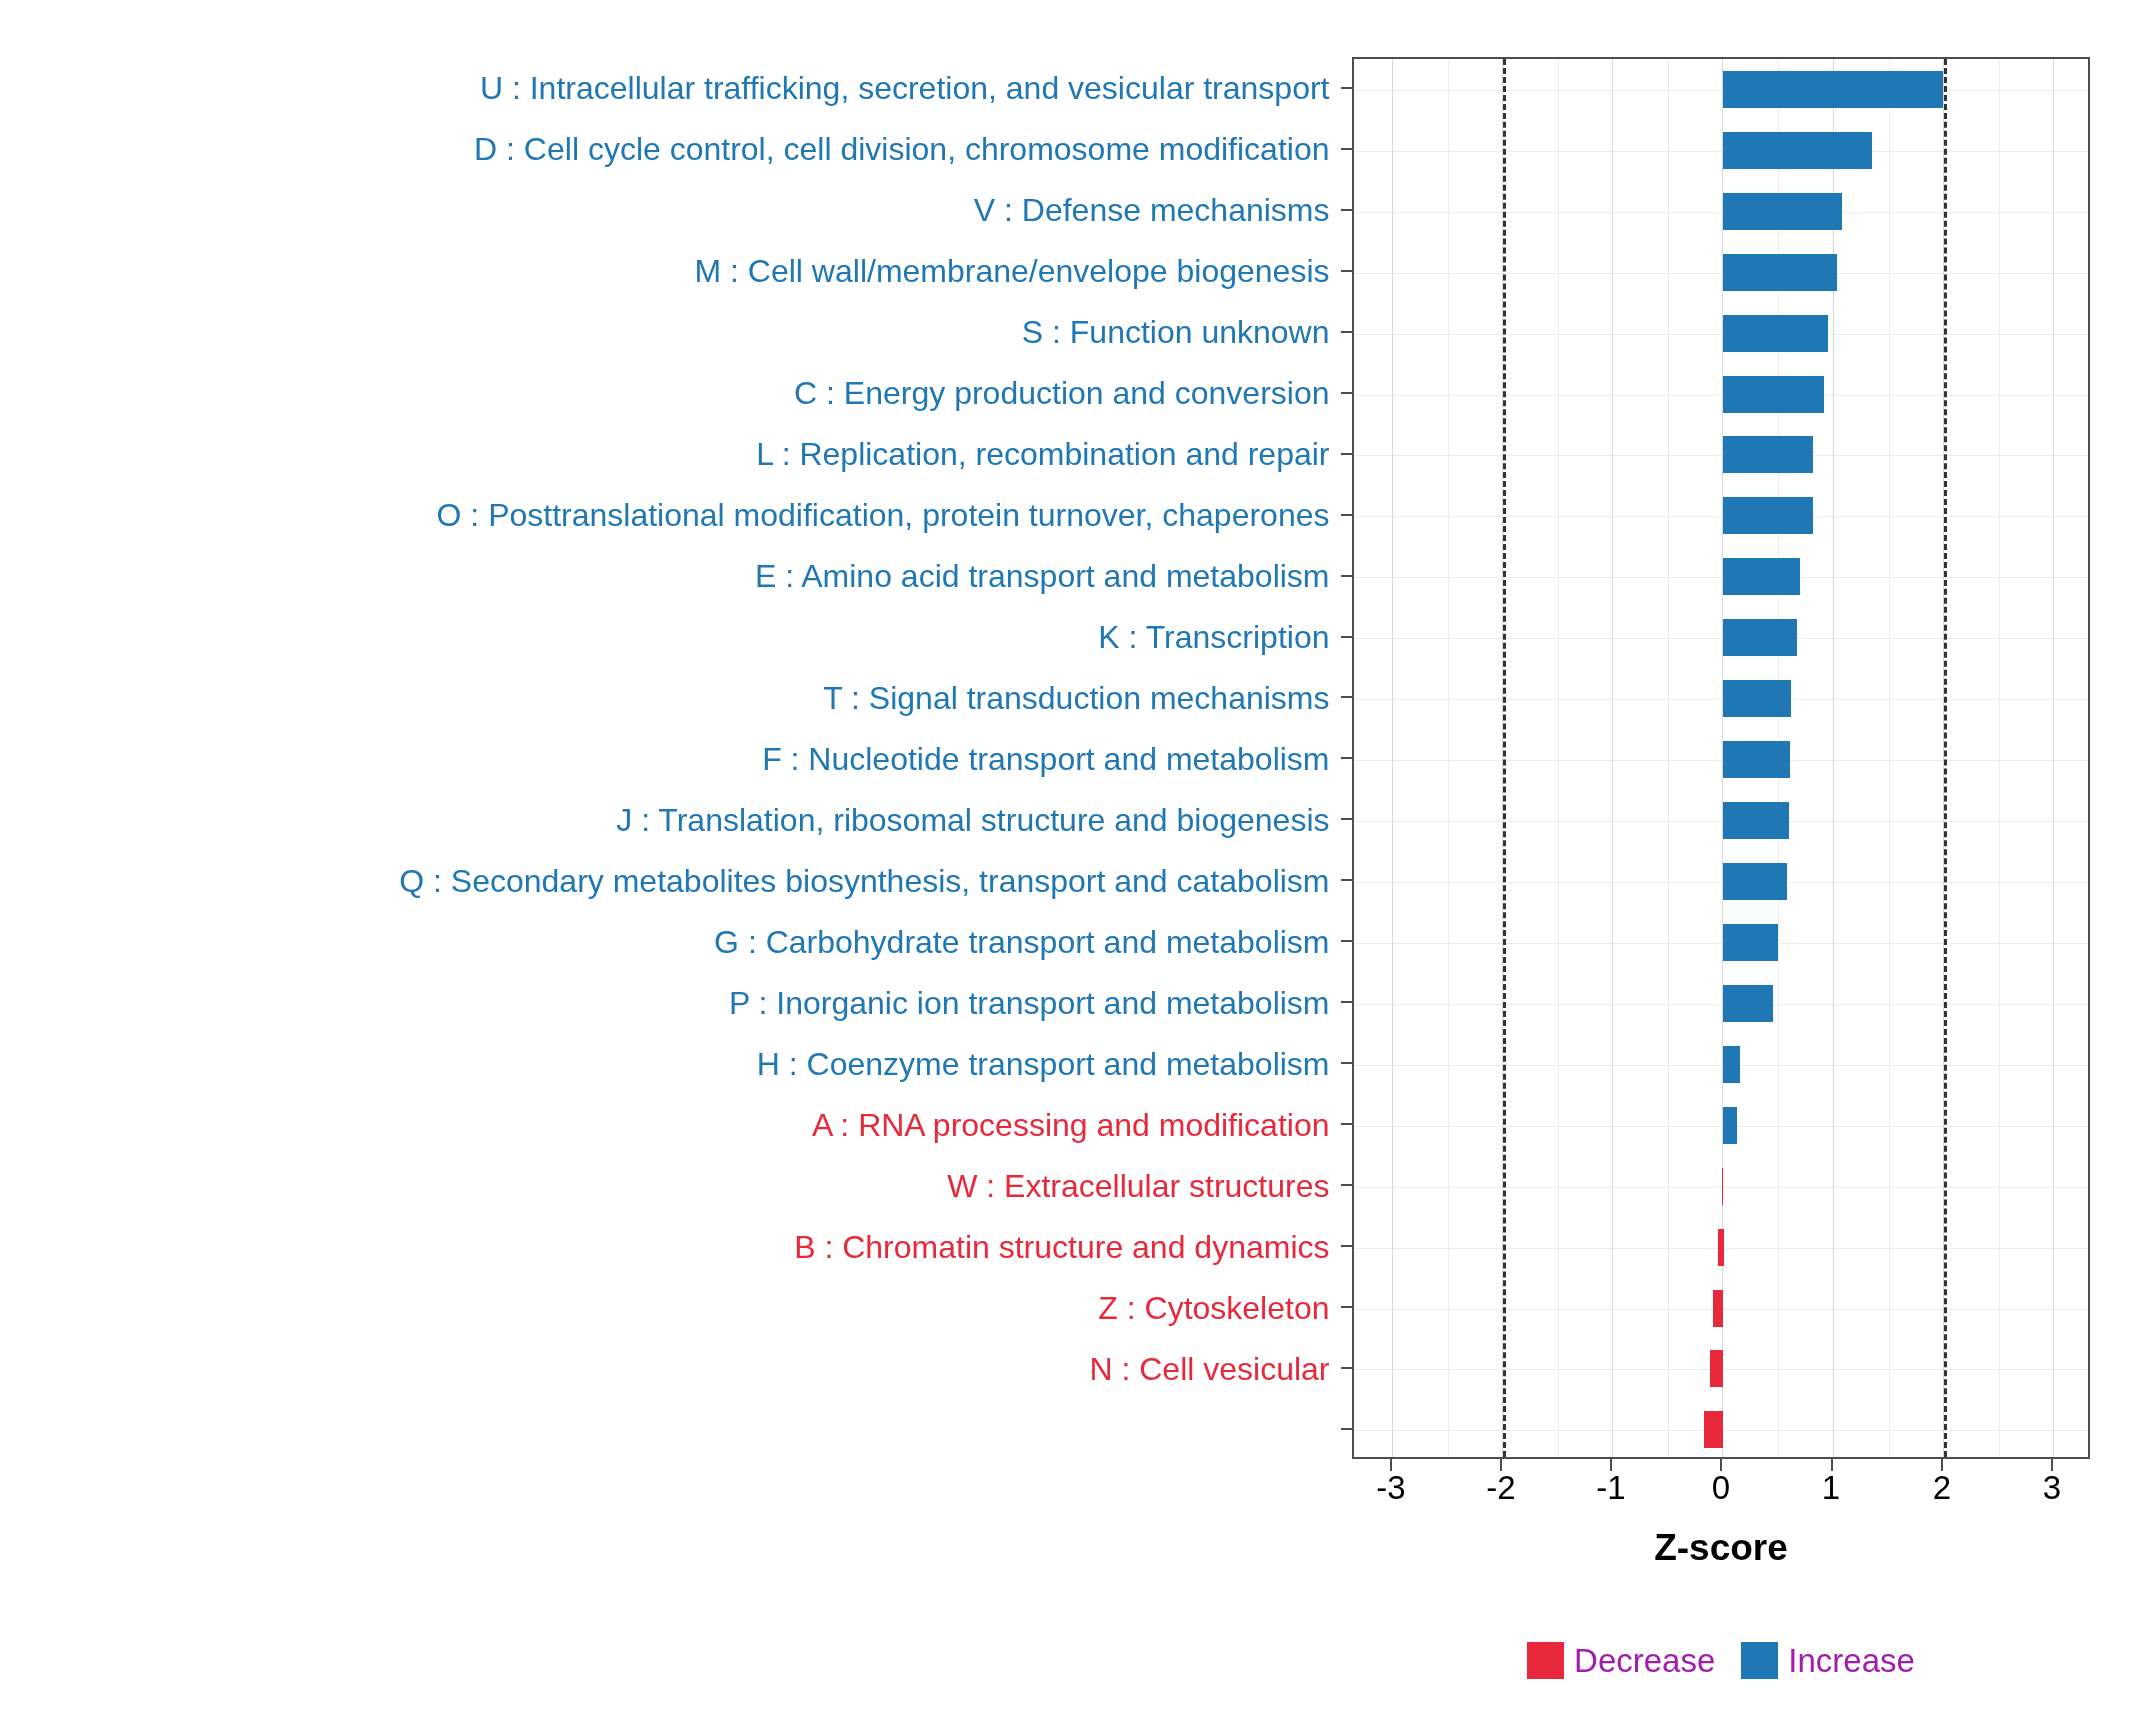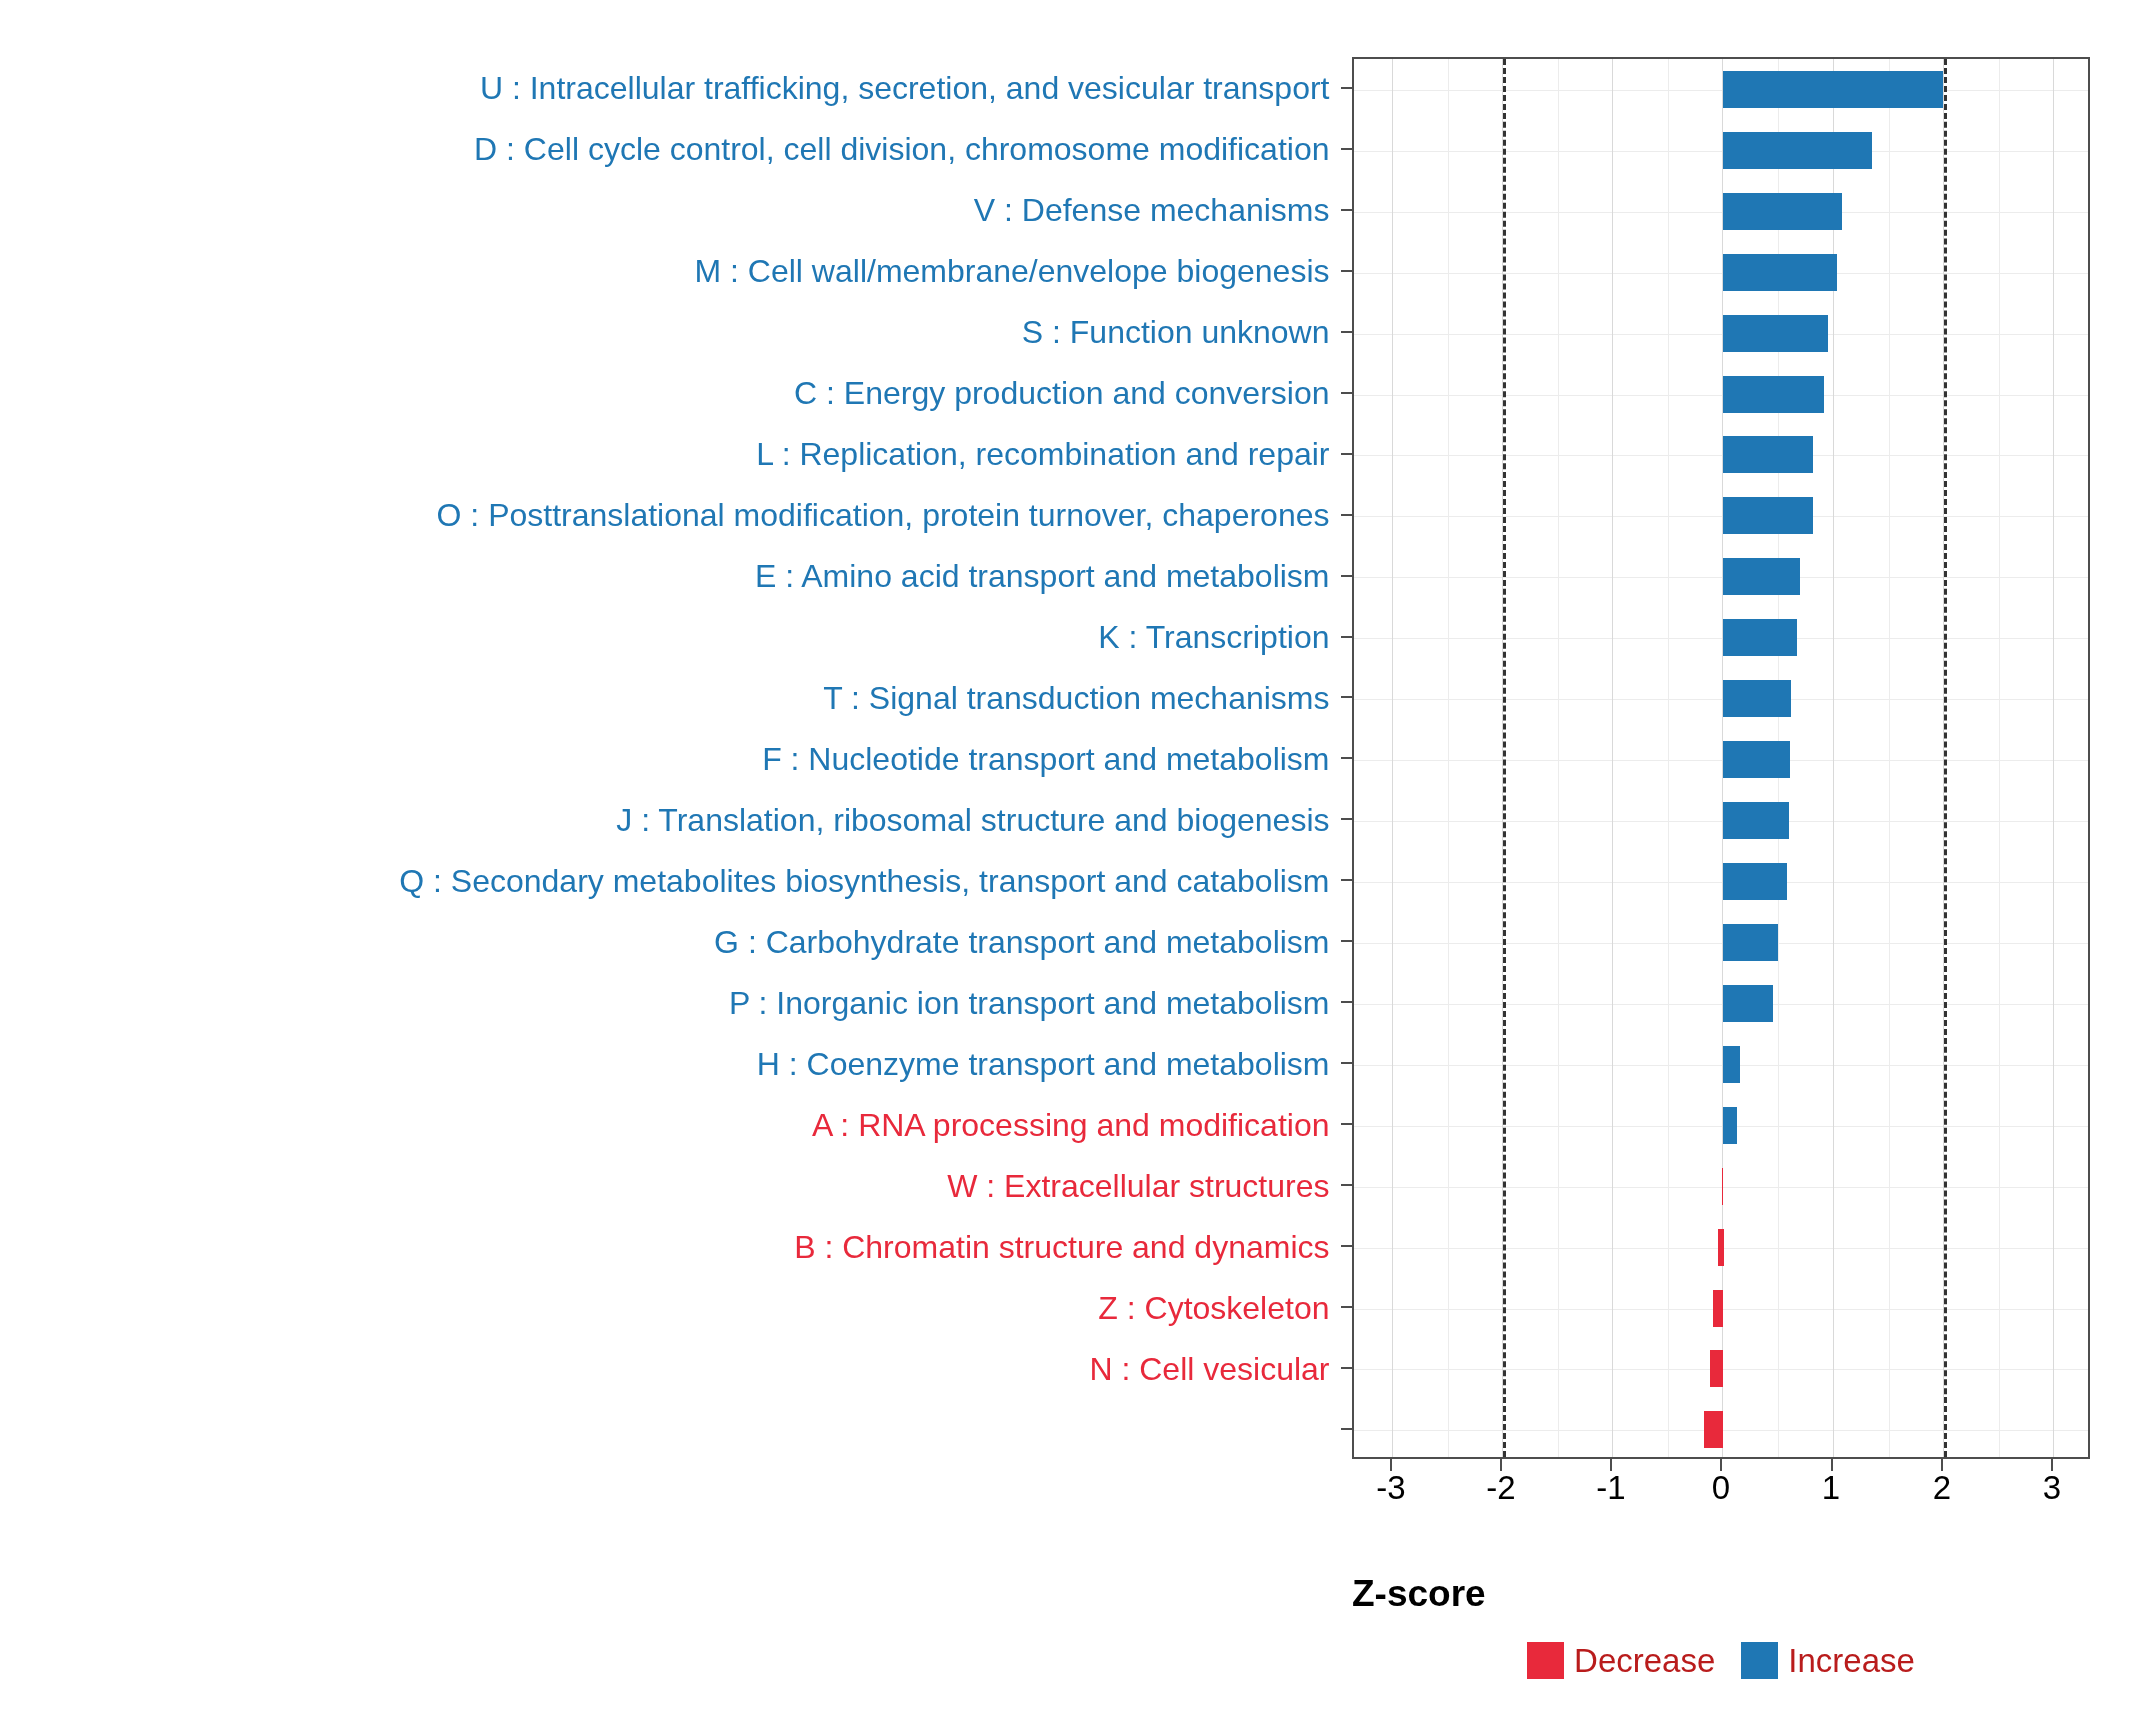--- a/index.html
+++ b/index.html
@@ -121,23 +121,23 @@
     position: absolute;
     top: 0;
     transform: translateX(-50%);
     font-size: 33px;
     color: #000000;
     line-height: 1;
   }
   #xaxis-title {
     position: absolute;
     left: 1352px;
-    top: 1573px;
-    width: 738px;
-    text-align: left;
+    top: 1527px;
+    width: 738px;
+    text-align: center;
     font-size: 37px;
     font-weight: bold;
     color: #000000;
   }
 
   
   #legend {
     position: absolute;
     left: 1352px;
     top: 1642px;
@@ -153,21 +153,21 @@
     gap: 10px;
   }
   .legend-swatch {
     width: 37px;
     height: 37px;
   }
   .legend-swatch.dec { background: #e8293b; }
   .legend-swatch.inc { background: #1f77b4; }
   .legend-text {
     font-size: 33px;
-    color: #b91c1c;
+    color: #a21caf;
     line-height: 1;
     text-align: right;
   }
 </style>
 </head>
 <body>
 
 <div id="chart-root">
 
   <div id="labels-col">

